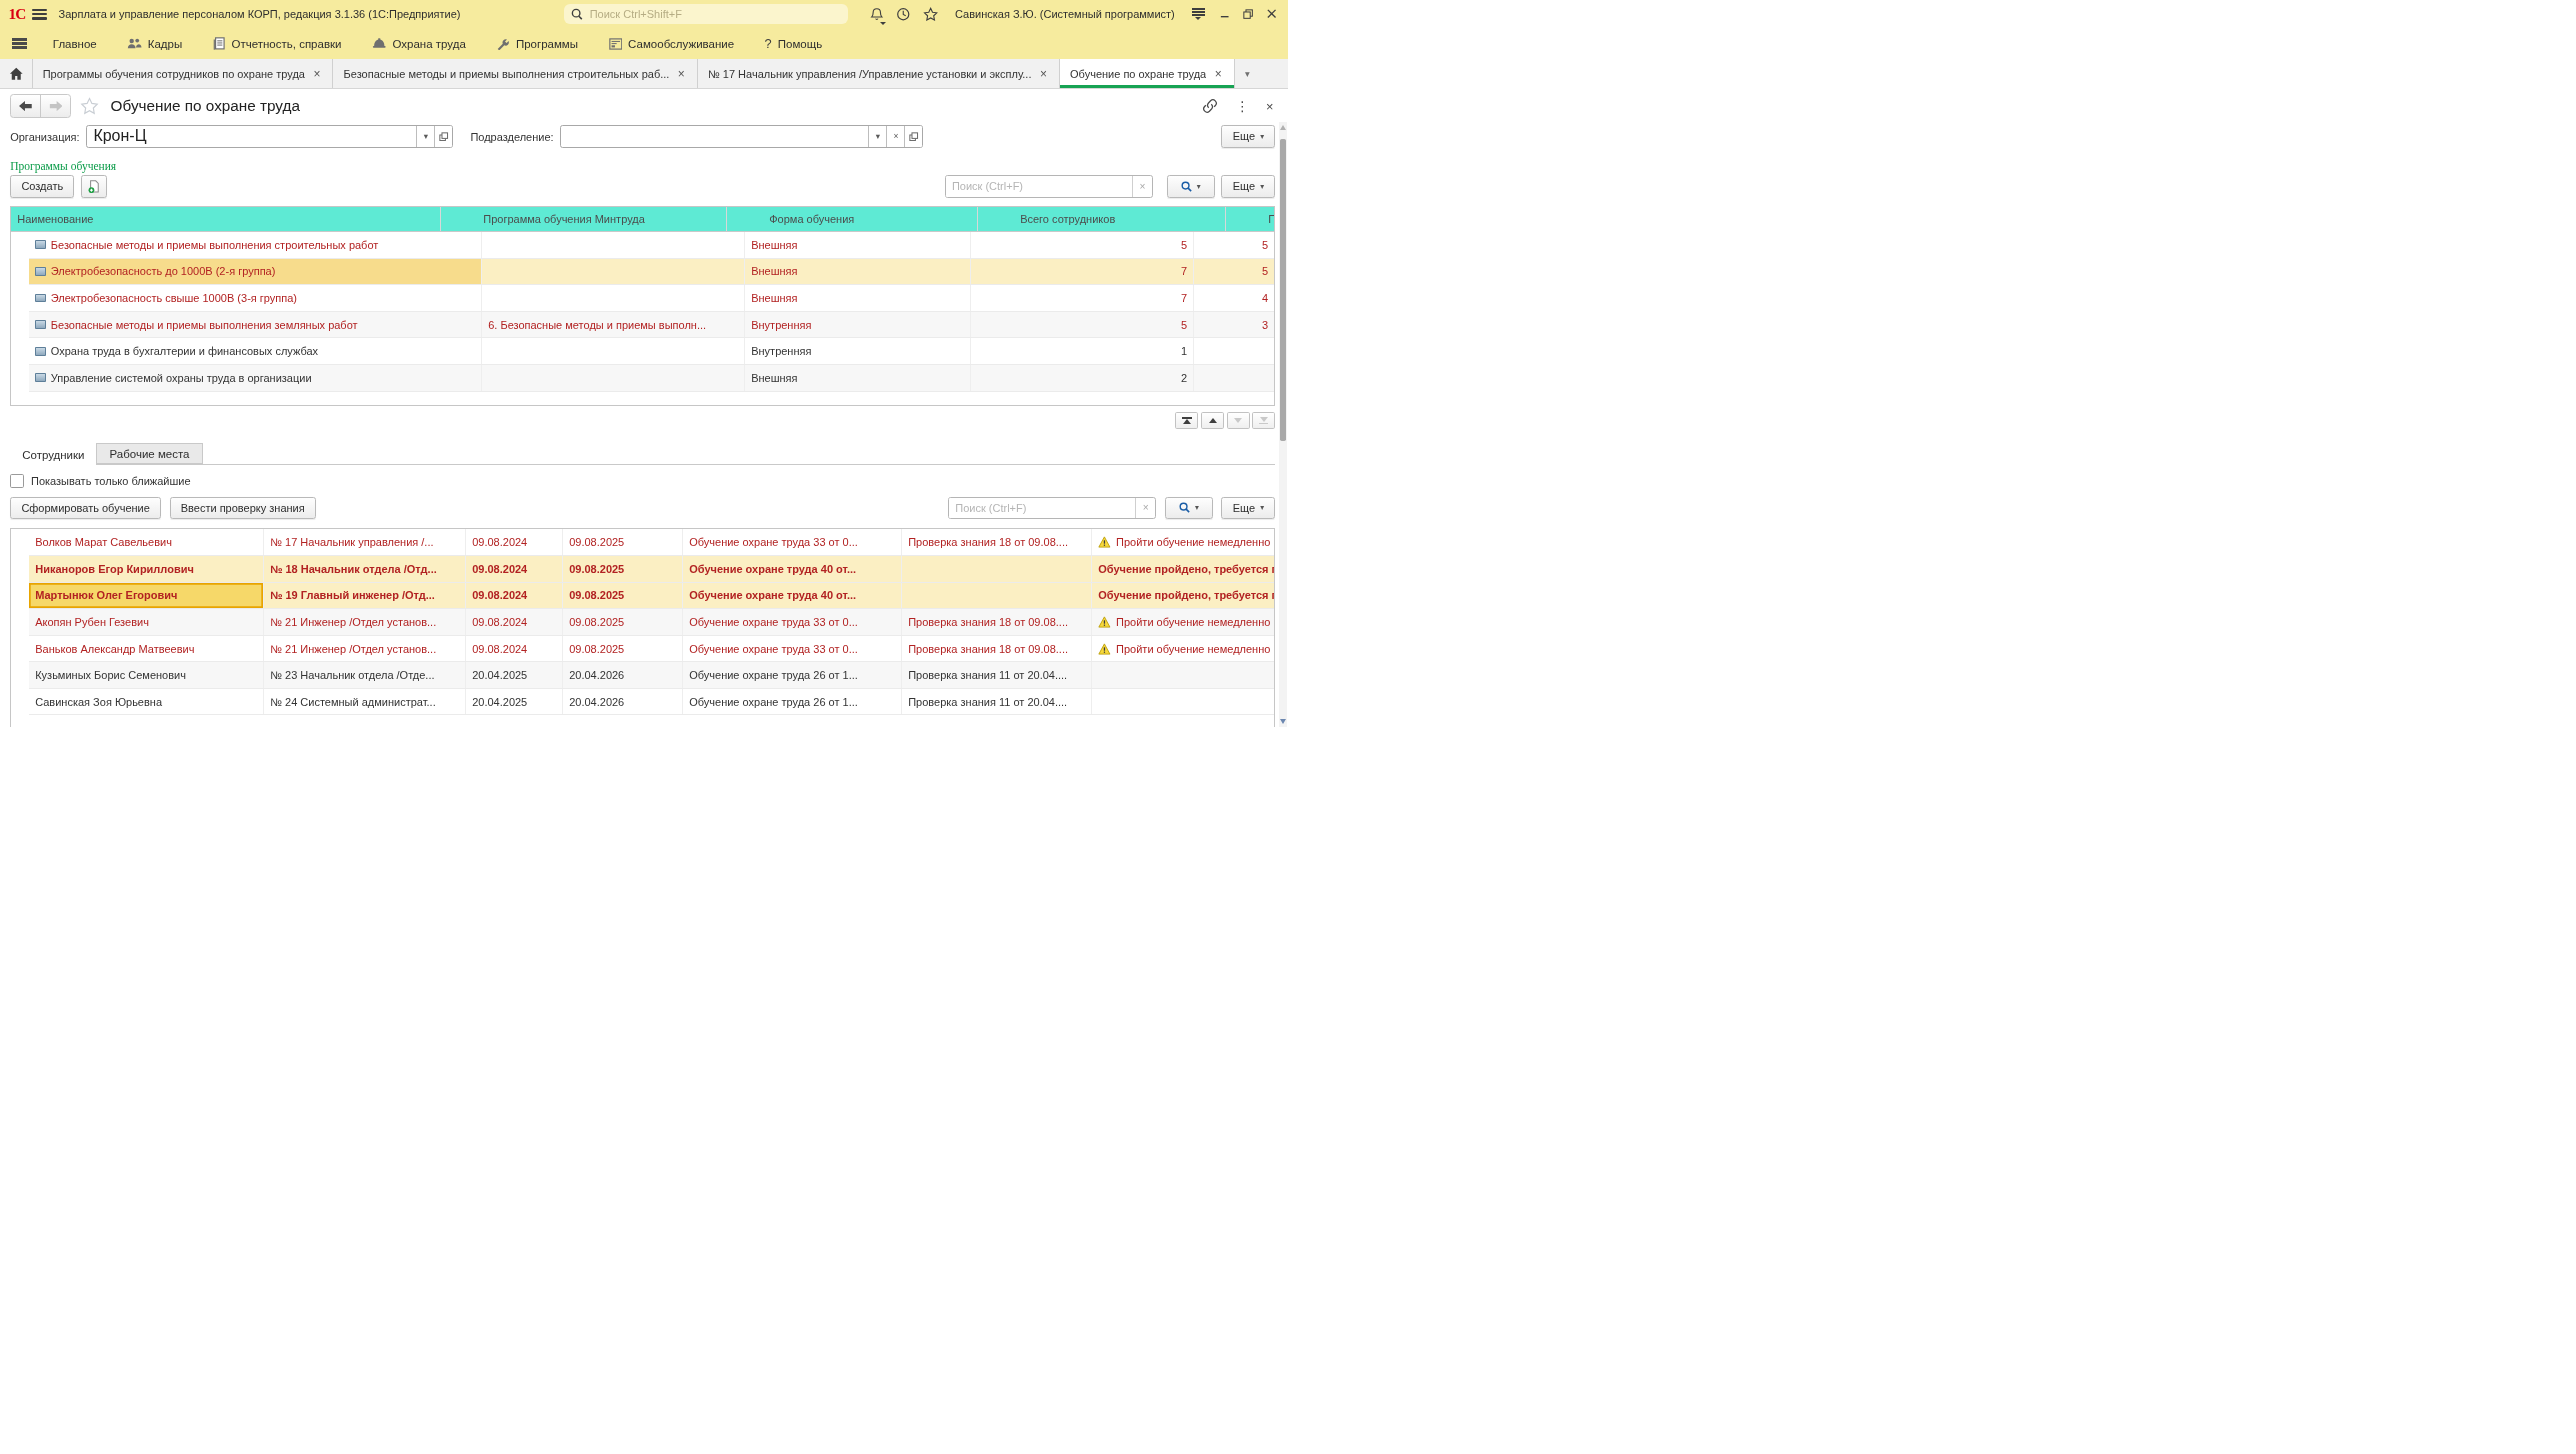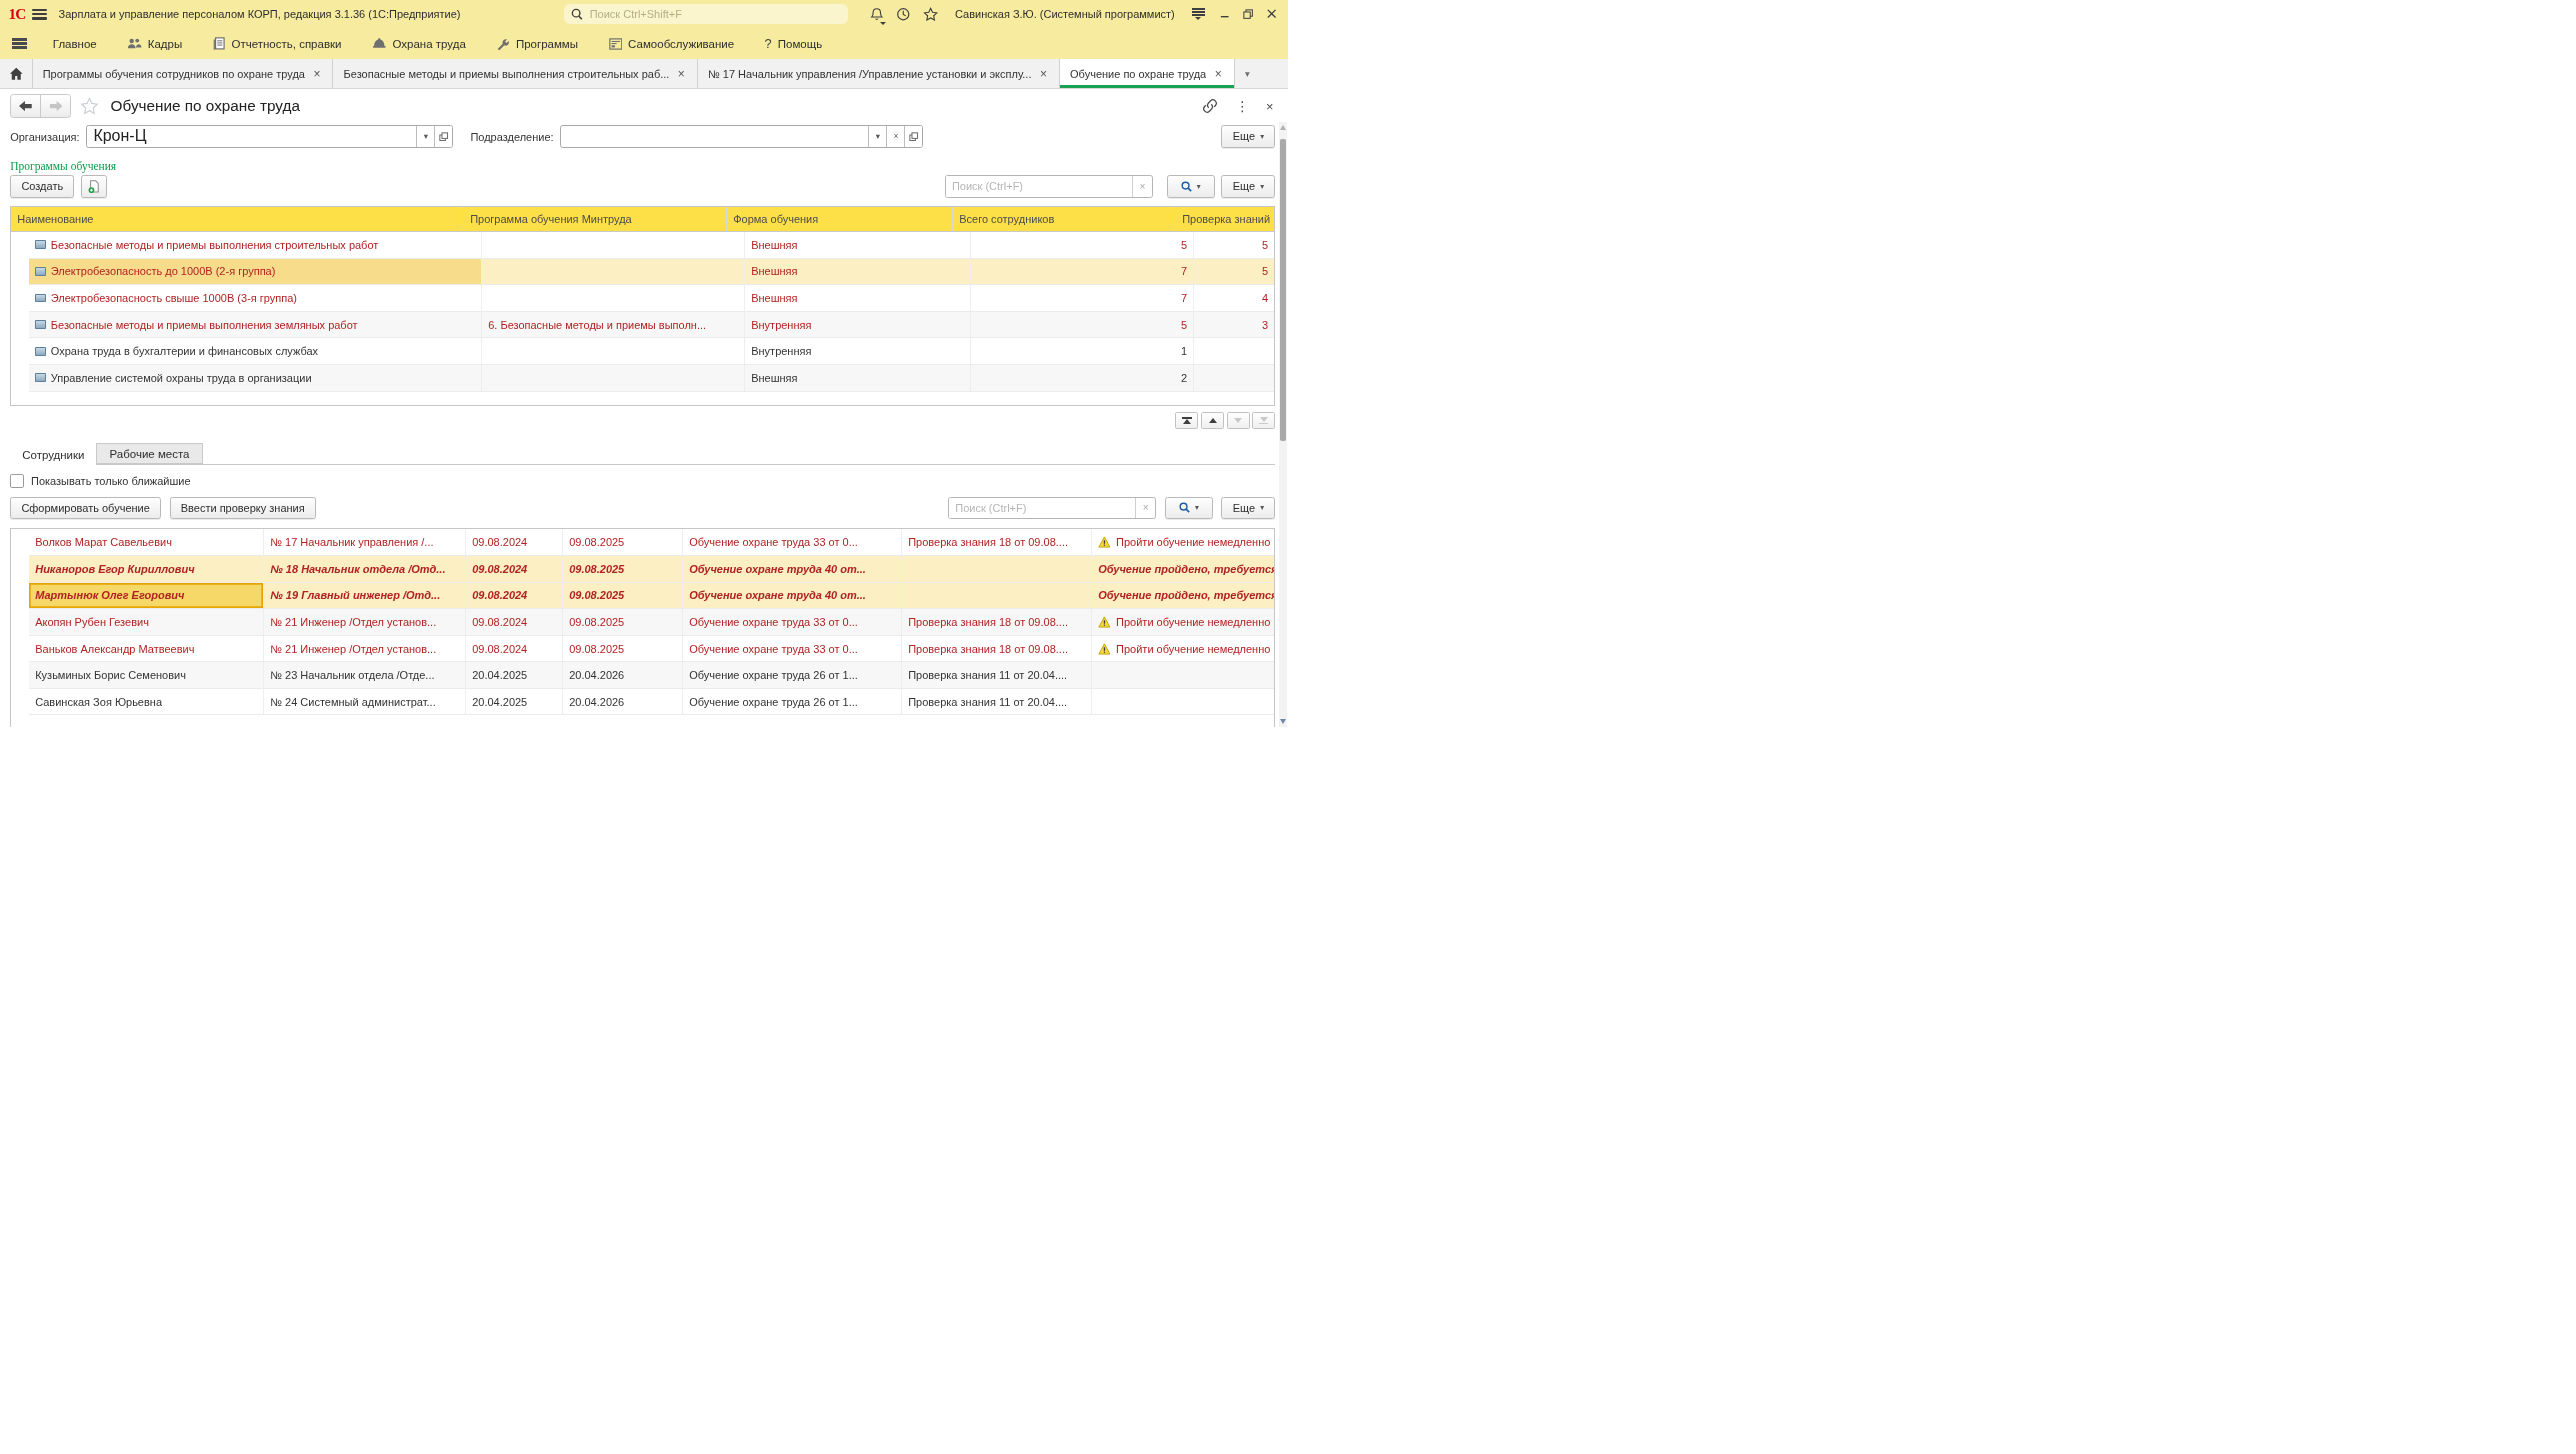--- a/index.html
+++ b/index.html
@@ -63,31 +63,31 @@
   .link-row{height:22px;display:flex;align-items:flex-end;font-family:Liberation Serif, serif;}
   .green-link{color:#0b9c49;cursor:pointer;font-size:11.5px;}
   .toolbar{height:29px;display:flex;align-items:center;gap:6.8px;}
   .icon-btn{width:24px;height:20.4px;padding:0;}
   .search-box{width:206px;height:20.4px;border:0.9px solid #b5b5b5;border-radius:2.6px;display:flex;align-items:stretch;background:#fff;overflow:hidden;margin-left:auto;}
   .search-box input{flex:1;border:none;outline:none;padding:0 6px;font-size:11px;color:#333;font-family:inherit;}
   .search-box input::placeholder{color:#b5b5b5;}
   .search-box .xseg{width:19px;display:flex;align-items:center;justify-content:center;border-left:0.9px solid #cfcfcf;color:#a8a8a8;font-size:10.2px;cursor:pointer;}
   
   .tbl{border:0.9px solid #c6c6c6;width:1263px;}
-  .thead{display:flex;background:#fde047;border-bottom:0.9px solid #c9c9c9;height:24px;}
+  .thead{display:flex;background:#5eead4;border-bottom:0.9px solid #c9c9c9;height:24px;gap:36px;}
   .th{display:flex;align-items:center;padding:0 6px;font-size:11px;color:#4c4c4c;border-right:0.9px solid #d8d8d8;white-space:nowrap;overflow:hidden;gap:3.4px;}
   .th:last-child{border-right:none;}
   .sort{color:#666;font-size:9.4px;}
   .trow{display:flex;height:25.6px;background:#fff;border-bottom:0.9px solid #ebebeb;cursor:pointer;margin-left:18px;}
   .trow.stripe{background:#f7f7f7;}
   .trow.hl{background:#fbefc3;}
   .td{display:flex;align-items:center;padding:0 6px;white-space:nowrap;overflow:hidden;border-right:0.9px solid #eeeeee;font-size:11px;gap:5.1px;}
   .td:last-child{border-right:none;}
   .trow.red .td{color:#b22222;}
-  .trow.boldred .td{color:#b22222;font-weight:bold;font-style:italic;}
+  .trow.boldred .td{color:#b22222;font-weight:bold;}
   .td.num{justify-content:flex-end;}
   .td.selcell{background:#f7dc8c;}
   .td.focuscell{background:#f6d869;box-shadow:inset 0 0 0 1.7px #e8a400;}
   
   .c1{width:440px;}.c2{width:250px;}.c3{width:213px;}.c4{width:210px;}.c5{flex:1;}
   .mark{width:8.5px;height:6.8px;background:linear-gradient(#c9d9e5,#8fa9be);border:0.9px solid #5e7f99;border-radius:0.9px;flex:none;}
   .filler{height:13.6px;background:#fff;}
   
   .e1{width:222px;}.e2{width:189px;}.e3{width:84px;}.e4{width:107px;}.e5{width:206px;}.e6{width:177px;}.e7{flex:1;}
   

